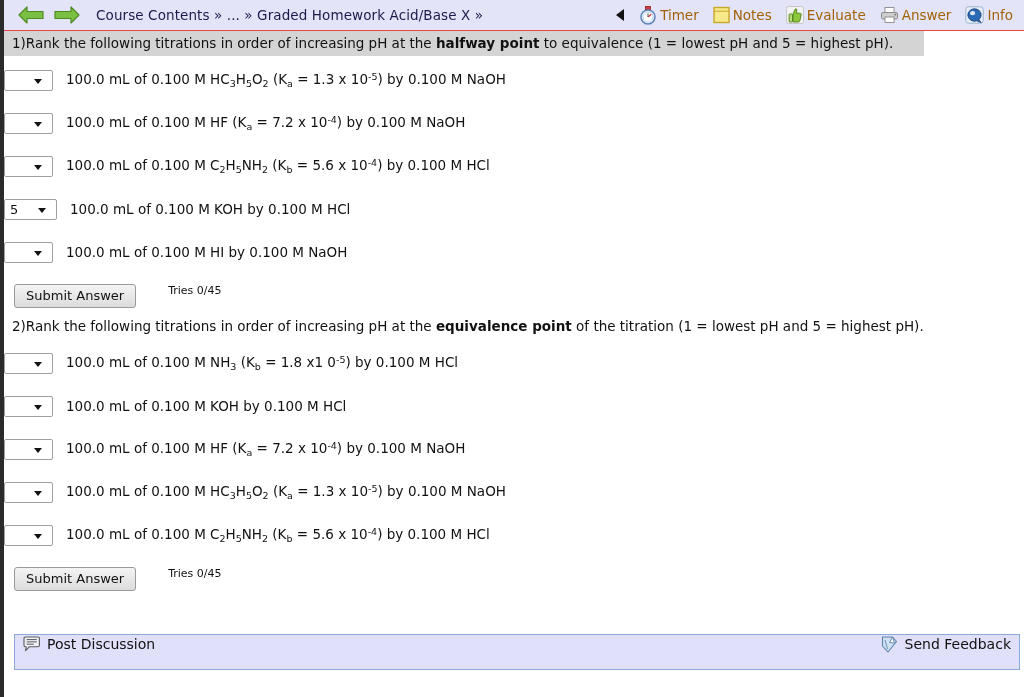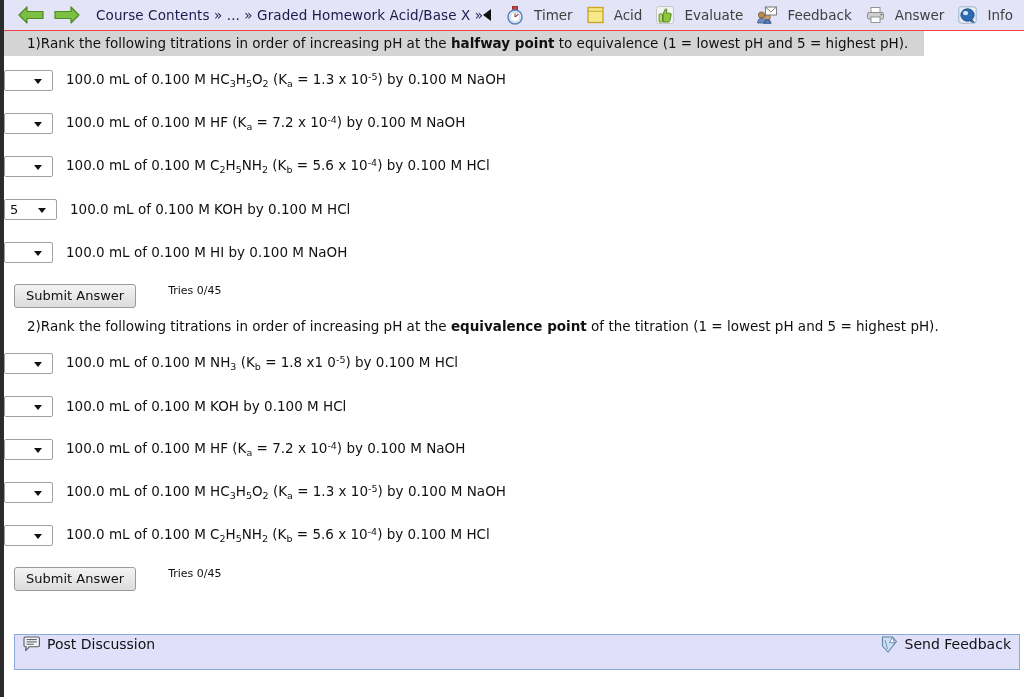--- a/index.html
+++ b/index.html
@@ -65,47 +65,47 @@
     right: 4px;
     top: 0;
     height: 30px;
     display: flex;
     align-items: center;
     gap: 0px;
   }
   .tb-item {
     display: flex;
     align-items: center;
-    gap: 10px;
+    gap: 3px;
     padding: 0 7px;
     height: 30px;
     cursor: pointer;
     font-size: 13.5px;
-    color: #404040;
+    color: #a16207;
     white-space: nowrap;
   }
   .tb-collapse {
     padding: 0 8px 0 4px;
     cursor: pointer;
     display: flex;
     align-items: center;
   }
   .tri-left {
     width: 0; height: 0;
     border-top: 6px solid transparent;
     border-bottom: 6px solid transparent;
     border-right: 8px solid #111;
   }
   .ico { display: block; }
 
   
   .q-bar {
     font-size: 13.5px;
     color: #111;
-    padding: 3px 0 4px 23px;
+    padding: 3px 0 4px 8px;
     line-height: 18px;
     white-space: nowrap;
   }
   .q-bar.shaded {
     background: #d4d4d4;
     display: inline-block;
     width: 920px;
     box-sizing: border-box;
   }
   .q-bar b { font-weight: bold; }
@@ -250,43 +250,32 @@
           <line x1="9" y1="11" x2="9" y2="7.4" stroke="#555" stroke-width="1"></line>
         </svg>
         <span>Timer</span>
       </div>
 
       <div class="tb-item">
         <svg class="ico" width="17" height="18" viewBox="0 0 17 18">
           <rect x="1" y="1.5" width="15" height="15" fill="#f7e98a" stroke="#c8a72a" stroke-width="1.4"></rect>
           <line x1="1" y1="5.2" x2="16" y2="5.2" stroke="#c8a72a" stroke-width="1"></line>
         </svg>
-        <span>Acid</span>
+        <span>Notes</span>
       </div>
 
       <div class="tb-item">
         <svg class="ico" width="18" height="18" viewBox="0 0 18 18">
           <rect x="0.5" y="0.5" width="17" height="17" rx="2" fill="#f3f3f3" stroke="#c6c6c6"></rect>
           <path d="M7 16 L7 8 L9.2 3.2 Q10.6 2.2 10.9 3.8 L10.3 7.2 L14.2 7.2 Q15.6 7.4 15.1 9 L13.9 14.6 Q13.5 16 12.2 16 Z" fill="#8dc63f" stroke="#4e7d17" stroke-width="0.9" stroke-linejoin="round"></path>
           <rect x="3.1" y="8" width="3.4" height="8" rx="0.8" fill="#b7dd7e" stroke="#4e7d17" stroke-width="0.9"></rect>
         </svg>
         <span>Evaluate</span>
       </div>
 
-      <div class="tb-item">
-        <svg class="ico" width="20" height="18" viewBox="0 0 20 18">
-          <circle cx="4.5" cy="9" r="3.1" fill="#b98a54" stroke="#7a5830" stroke-width="0.8"></circle>
-          <path d="M0.6 17 Q0.9 12.2 4.5 12.2 Q8.1 12.2 8.4 17 Z" fill="#6b8fc4" stroke="#39557f" stroke-width="0.8"></path>
-          <circle cx="10.5" cy="11.2" r="2.8" fill="#c9a06a" stroke="#7a5830" stroke-width="0.8"></circle>
-          <path d="M6.9 17.6 Q7.2 13.6 10.5 13.6 Q13.8 13.6 14.1 17.6 Z" fill="#4f79b5" stroke="#39557f" stroke-width="0.8"></path>
-          <rect x="8.4" y="1" width="11" height="8" fill="#ffffff" stroke="#6c6c6c" stroke-width="0.9"></rect>
-          <polyline points="8.4,1 13.9,6 19.4,1" fill="none" stroke="#6c6c6c" stroke-width="0.9"></polyline>
-        </svg>
-        <span>Feedback</span>
-      </div>
 
       <div class="tb-item">
         <svg class="ico" width="19" height="18" viewBox="0 0 19 18">
           <rect x="5" y="1.5" width="9" height="5" fill="#ffffff" stroke="#8a8a8a" stroke-width="0.9"></rect>
           <rect x="1.5" y="6.5" width="16" height="6.5" rx="1.4" fill="#cfcfcf" stroke="#8a8a8a" stroke-width="1"></rect>
           <rect x="5" y="11" width="9" height="5.5" fill="#ffffff" stroke="#8a8a8a" stroke-width="0.9"></rect>
           <circle cx="15.3" cy="8.6" r="0.9" fill="#6d6d6d"></circle>
         </svg>
         <span>Answer</span>
       </div>

